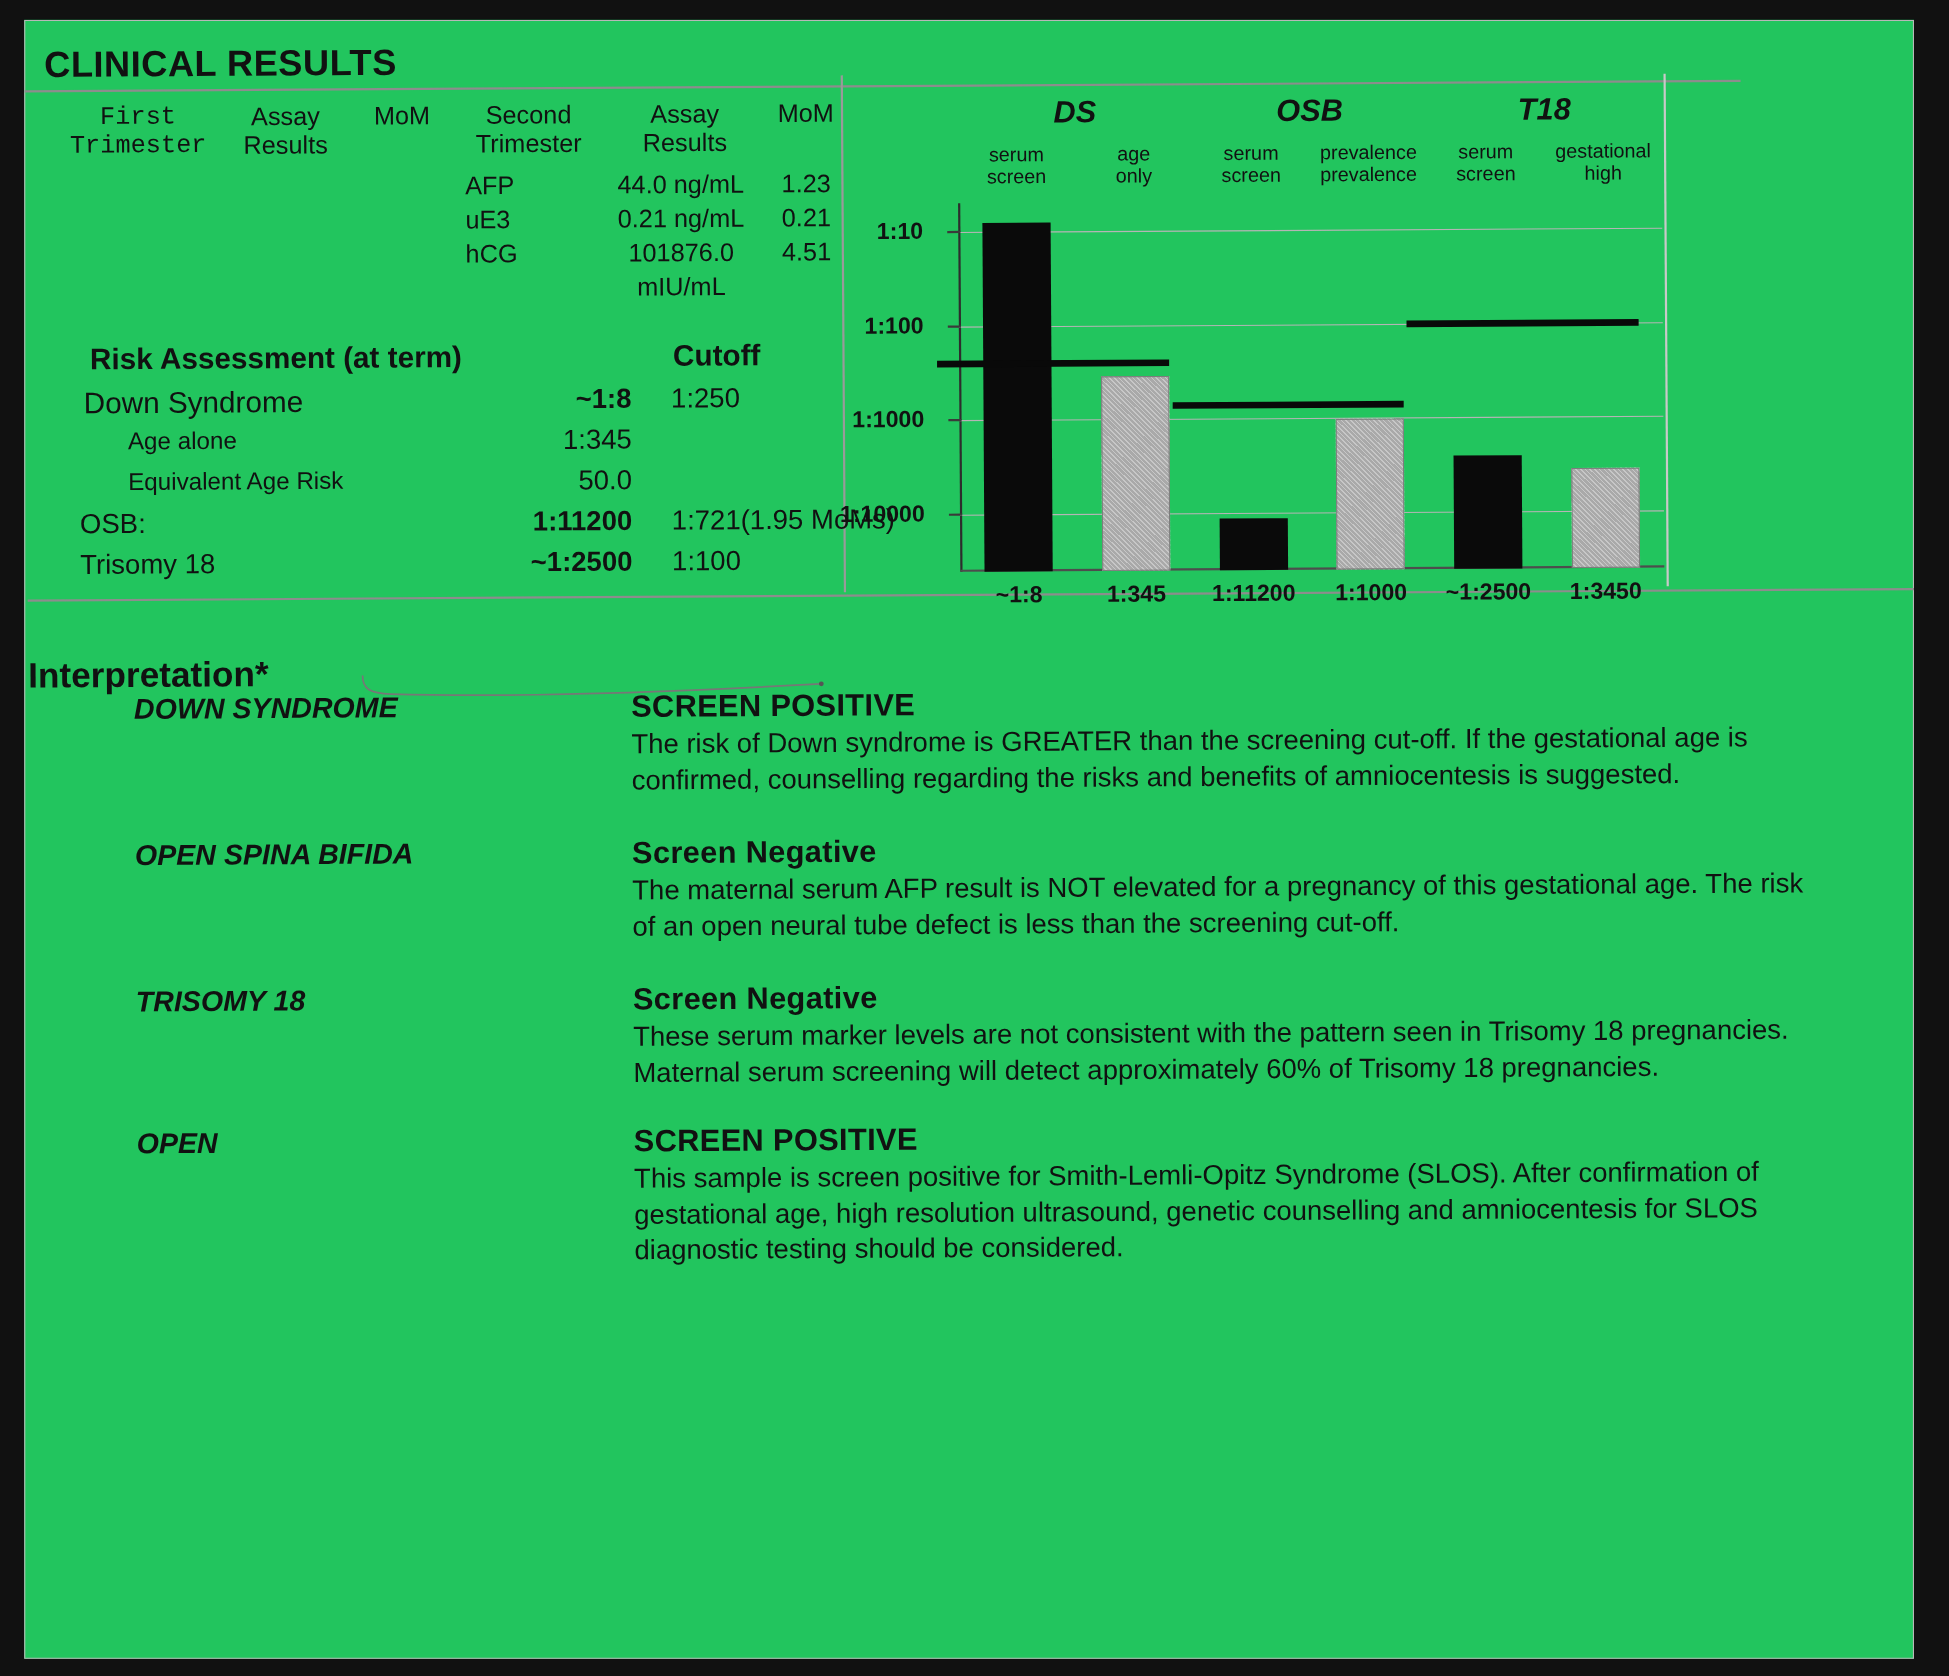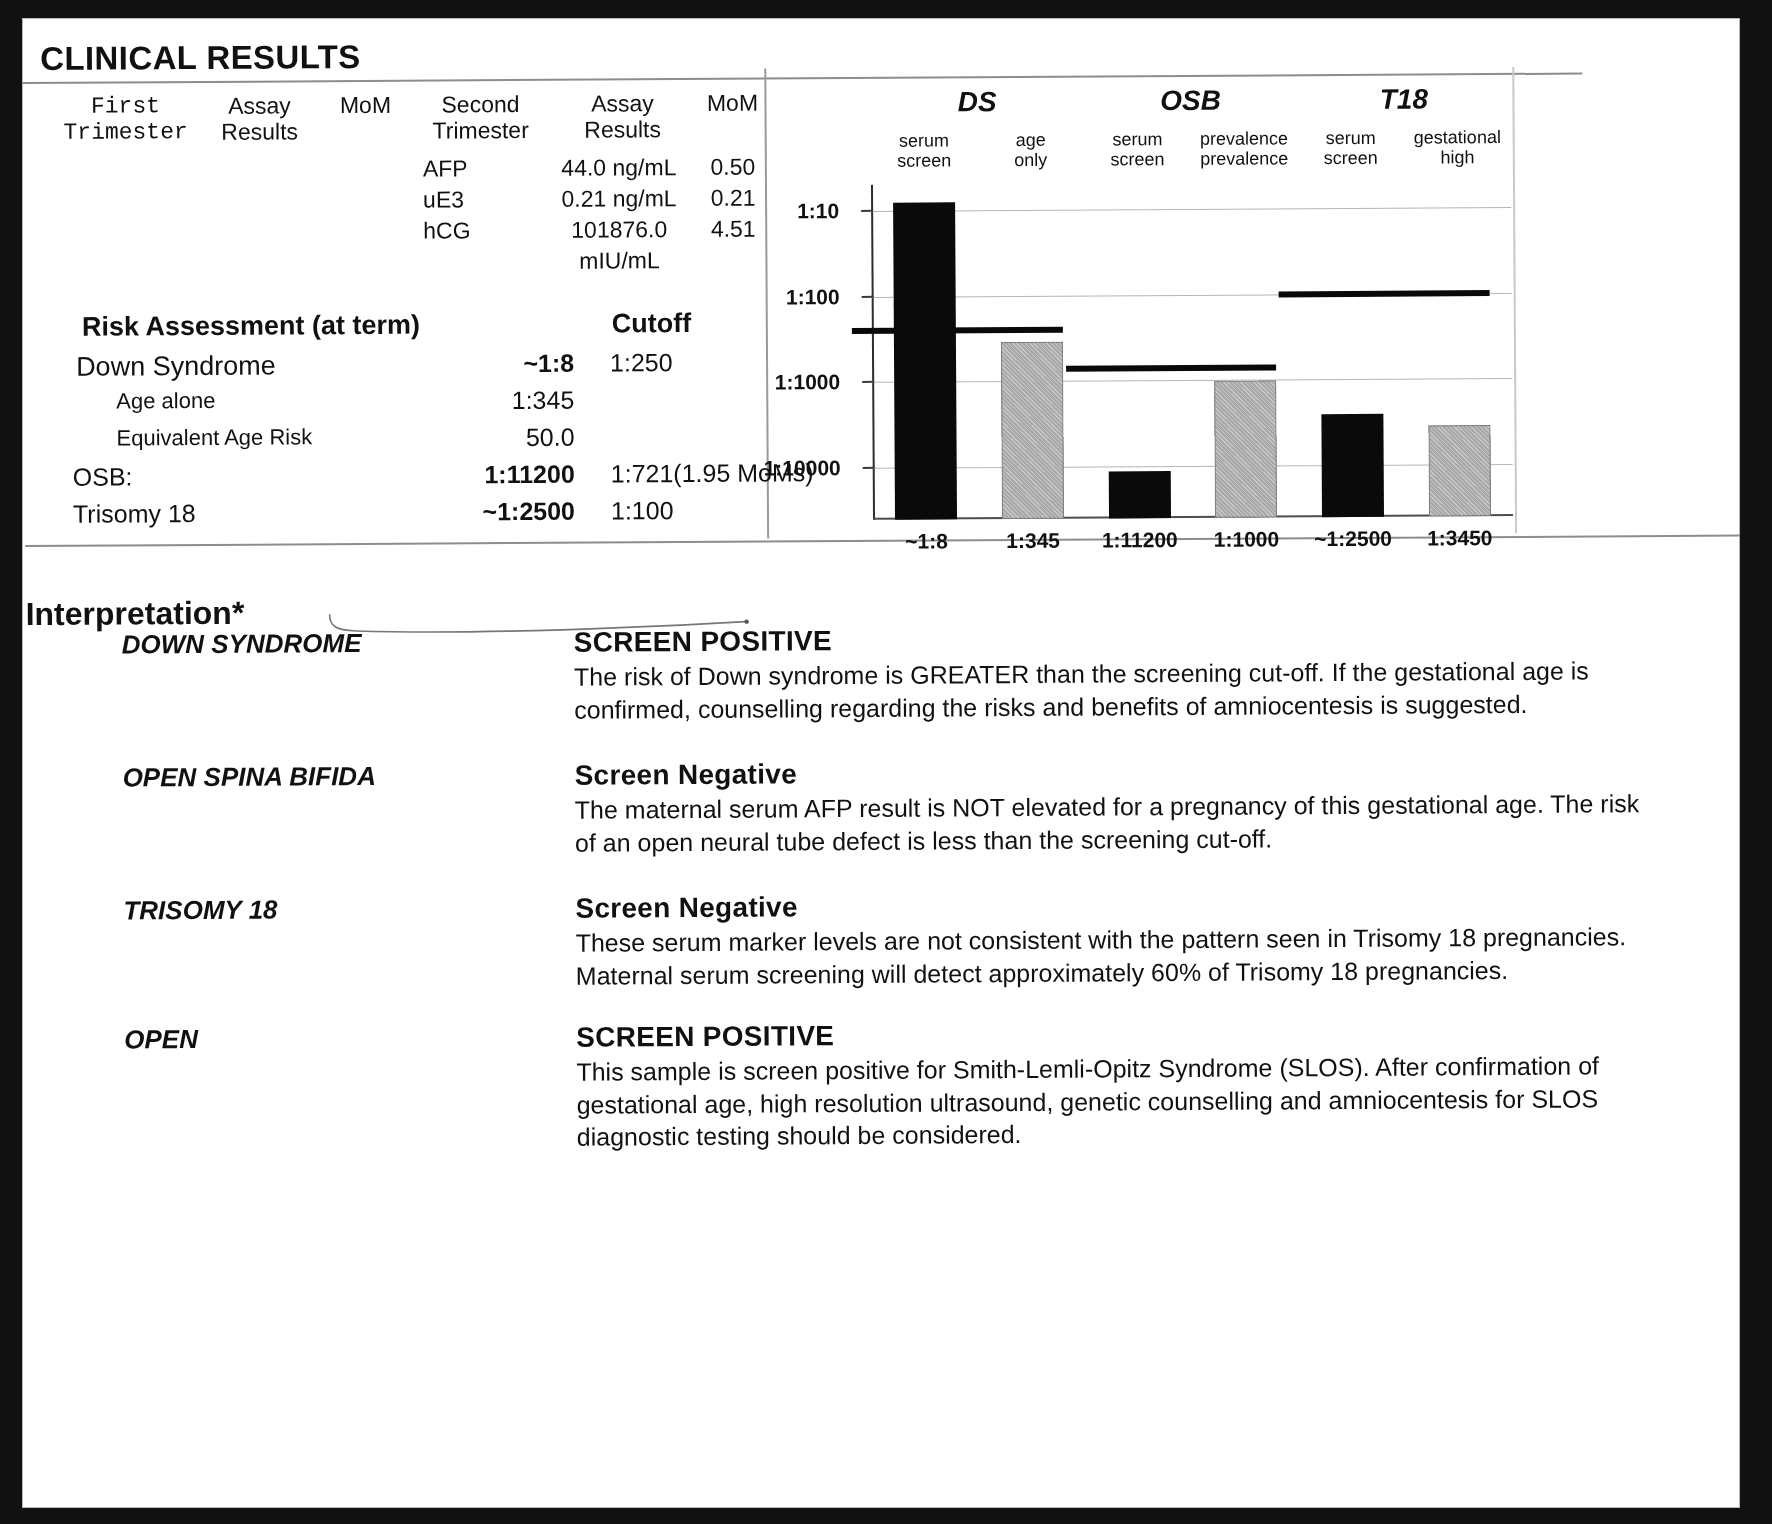--- a/index.html
+++ b/index.html
@@ -26,21 +26,21 @@
     position: absolute;
     left: 0; top: 0;
     width: 1772px; height: 1524px;
     background: #111111;
   }
   .frame-inner {
     position: absolute;
     left: 22px; top: 18px;
     width: 1718px;
     height: 1490px;
-    background: #ffffff;
+    background: #22c55e;
     box-shadow: inset 0 0 0 1px #b8b8b8;
     overflow: hidden;
   }
   .doc {
     position: absolute;
     left: 0; top: 0;
     width: 1718px; height: 1490px;
     
     transform: rotate(-0.35deg);
     transform-origin: 10px 10px;
@@ -300,21 +300,21 @@
             <div>Results</div>
           </div>
           <div class="col c-mom2">MoM</div>
         </div>
       </div>
 
       <div class="assay-rows">
         <div class="assay-row">
           <span class="ar-name">AFP</span>
           <span class="ar-val">44.0 ng/mL</span>
-          <span class="ar-mom">0.50</span>
+          <span class="ar-mom">1.23</span>
         </div>
         <div class="assay-row">
           <span class="ar-name">uE3</span>
           <span class="ar-val">0.21 ng/mL</span>
           <span class="ar-mom">0.21</span>
         </div>
         <div class="assay-row">
           <span class="ar-name">hCG</span>
           <span class="ar-val">101876.0</span>
           <span class="ar-mom">4.51</span>

